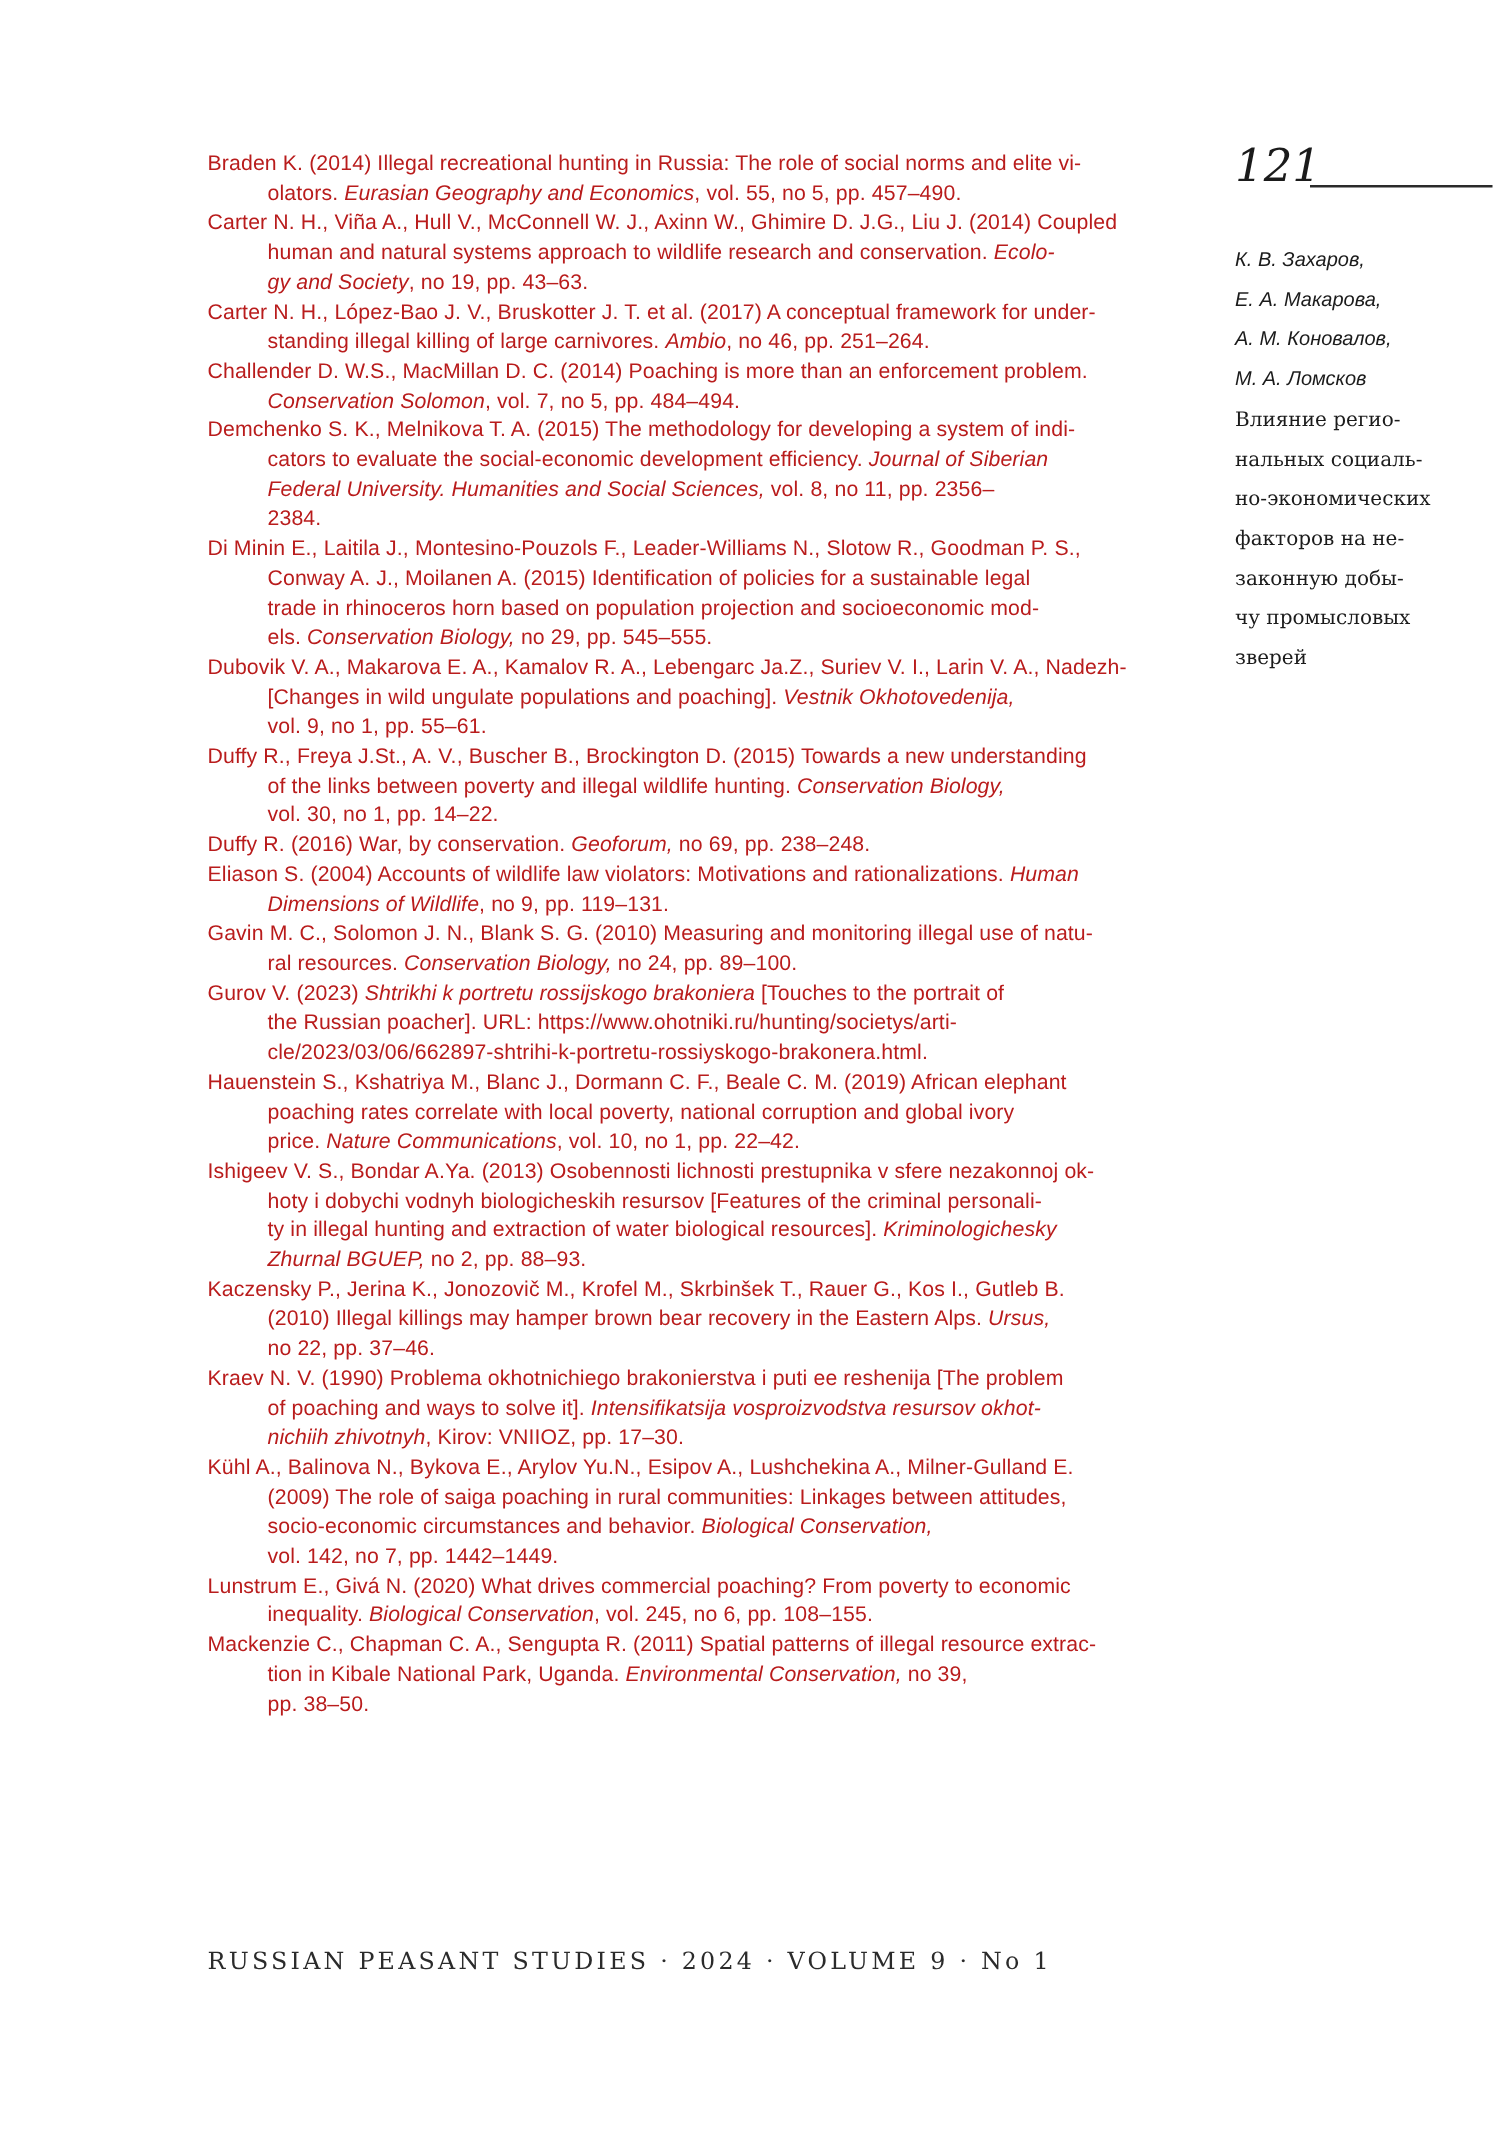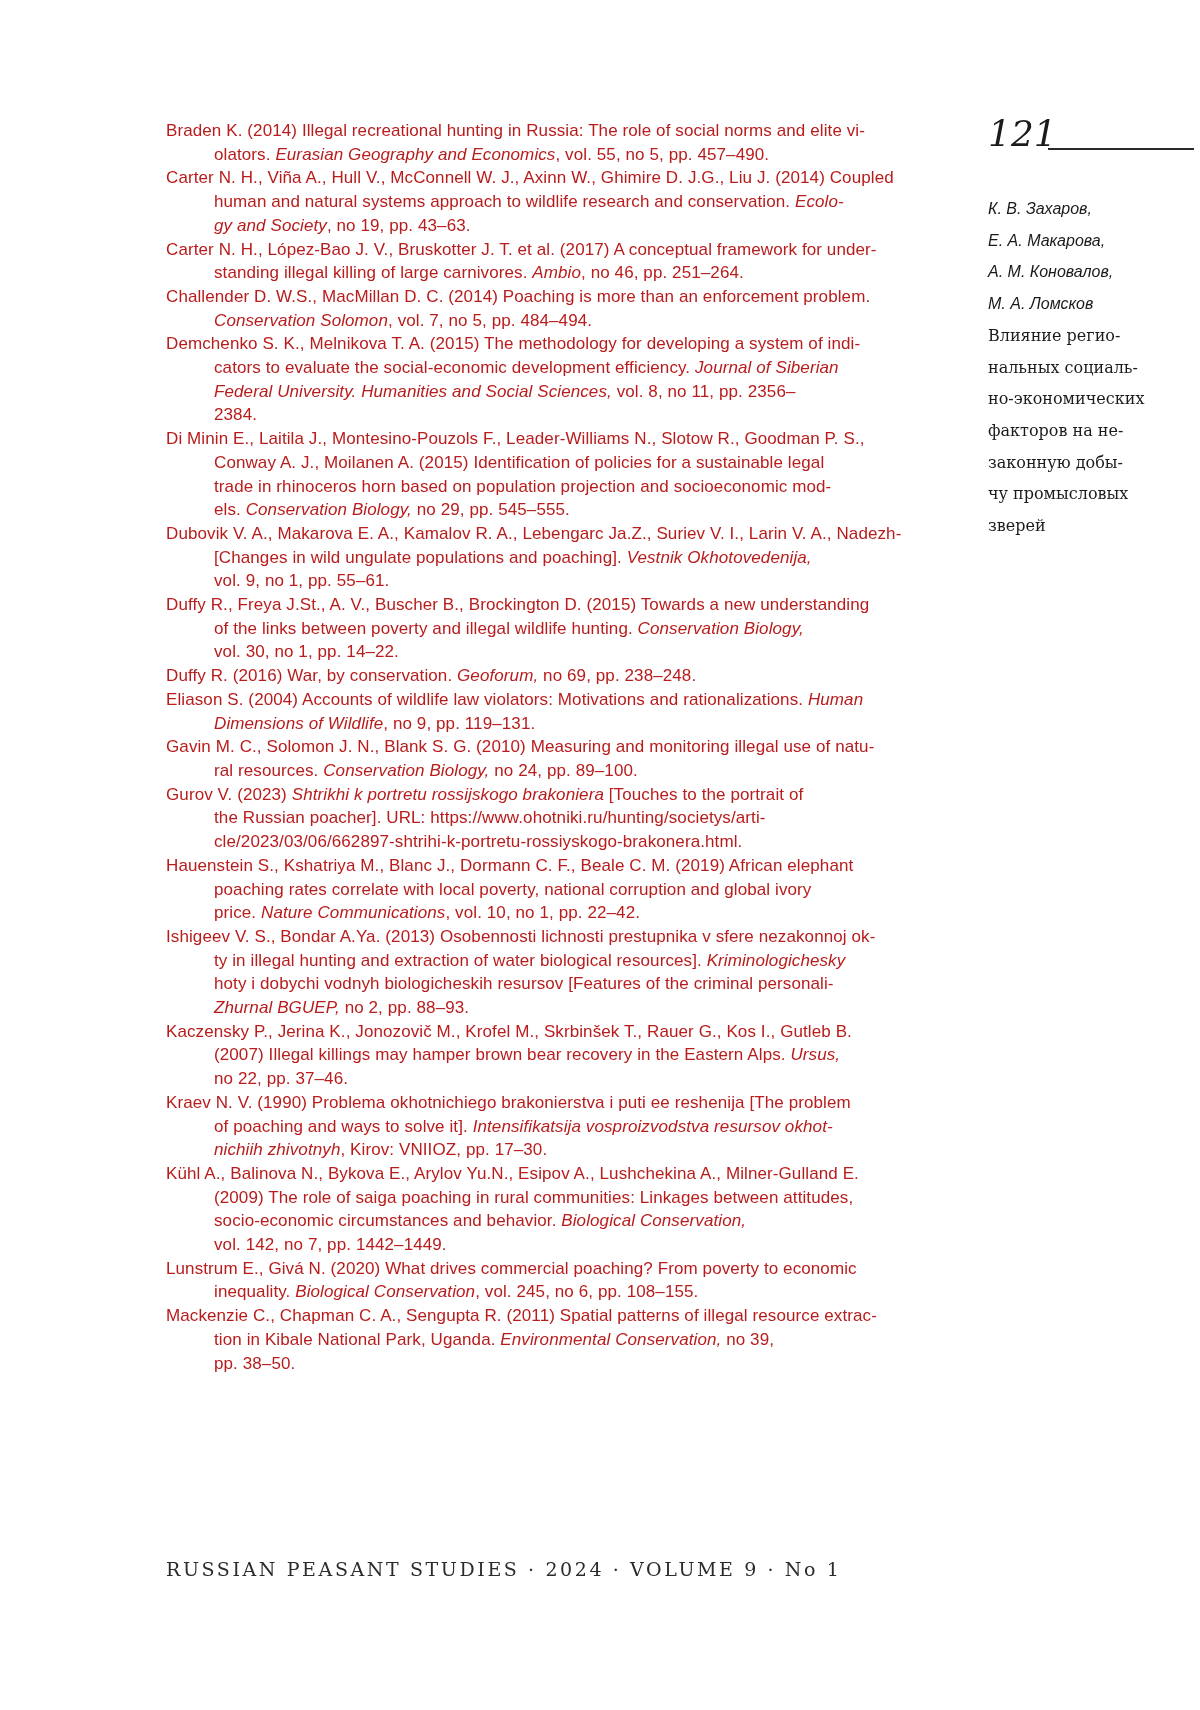--- a/index.html
+++ b/index.html
@@ -108,25 +108,25 @@
       <div class="ref-line indent"><i>Dimensions of Wildlife</i><span>, no 9, pp. 119–131.</span></div>
       <div class="ref-line"><span>Gavin M. C., Solomon J. N., Blank S. G. (2010) Measuring and monitoring illegal use of natu-</span></div>
       <div class="ref-line indent"><span>ral resources. </span><i>Conservation Biology,</i><span> no 24, pp. 89–100.</span></div>
       <div class="ref-line"><span>Gurov V. (2023) </span><i>Shtrikhi k portretu rossijskogo brakoniera</i><span> [Touches to the portrait of</span></div>
       <div class="ref-line indent"><span>the Russian poacher]. URL: https://www.ohotniki.ru/hunting/societys/arti-</span></div>
       <div class="ref-line indent"><span>cle/2023/03/06/662897-shtrihi-k-portretu-rossiyskogo-brakonera.html.</span></div>
       <div class="ref-line"><span>Hauenstein S., Kshatriya M., Blanc J., Dormann C. F., Beale C. M. (2019) African elephant</span></div>
       <div class="ref-line indent"><span>poaching rates correlate with local poverty, national corruption and global ivory</span></div>
       <div class="ref-line indent"><span>price. </span><i>Nature Communications</i><span>, vol. 10, no 1, pp. 22–42.</span></div>
       <div class="ref-line"><span>Ishigeev V. S., Bondar A.Ya. (2013) Osobennosti lichnosti prestupnika v sfere nezakonnoj ok-</span></div>
+      <div class="ref-line indent"><span>hoty i dobychi vodnyh biologicheskih resursov [Features of the criminal personali-</span></div>
       <div class="ref-line indent"><span>ty in illegal hunting and extraction of water biological resources]. </span><i>Kriminologichesky</i></div>
-      <div class="ref-line indent"><span>hoty i dobychi vodnyh biologicheskih resursov [Features of the criminal personali-</span></div>
       <div class="ref-line indent"><i>Zhurnal BGUEP,</i><span> no 2, pp. 88–93.</span></div>
       <div class="ref-line"><span>Kaczensky P., Jerina K., Jonozovič M., Krofel M., Skrbinšek T., Rauer G., Kos I., Gutleb B.</span></div>
-      <div class="ref-line indent"><span>(2007) Illegal killings may hamper brown bear recovery in the Eastern Alps. </span><i>Ursus,</i></div>
+      <div class="ref-line indent"><span>(2010) Illegal killings may hamper brown bear recovery in the Eastern Alps. </span><i>Ursus,</i></div>
       <div class="ref-line indent"><span>no 22, pp. 37–46.</span></div>
       <div class="ref-line"><span>Kraev N. V. (1990) Problema okhotnichiego brakonierstva i puti ee reshenija [The problem</span></div>
       <div class="ref-line indent"><span>of poaching and ways to solve it]. </span><i>Intensifikatsija vosproizvodstva resursov okhot-</i></div>
       <div class="ref-line indent"><i>nichiih zhivotnyh</i><span>, Kirov: VNIIOZ, pp. 17–30.</span></div>
       <div class="ref-line"><span>Kühl A., Balinova N., Bykova E., Arylov Yu.N., Esipov A., Lushchekina A., Milner-Gulland E.</span></div>
       <div class="ref-line indent"><span>(2009) The role of saiga poaching in rural communities: Linkages between attitudes,</span></div>
       <div class="ref-line indent"><span>socio-economic circumstances and behavior. </span><i>Biological Conservation,</i></div>
       <div class="ref-line indent"><span>vol. 142, no 7, pp. 1442–1449.</span></div>
       <div class="ref-line"><span>Lunstrum E., Givá N. (2020) What drives commercial poaching? From poverty to economic</span></div>
       <div class="ref-line indent"><span>inequality. </span><i>Biological Conservation</i><span>, vol. 245, no 6, pp. 108–155.</span></div>

